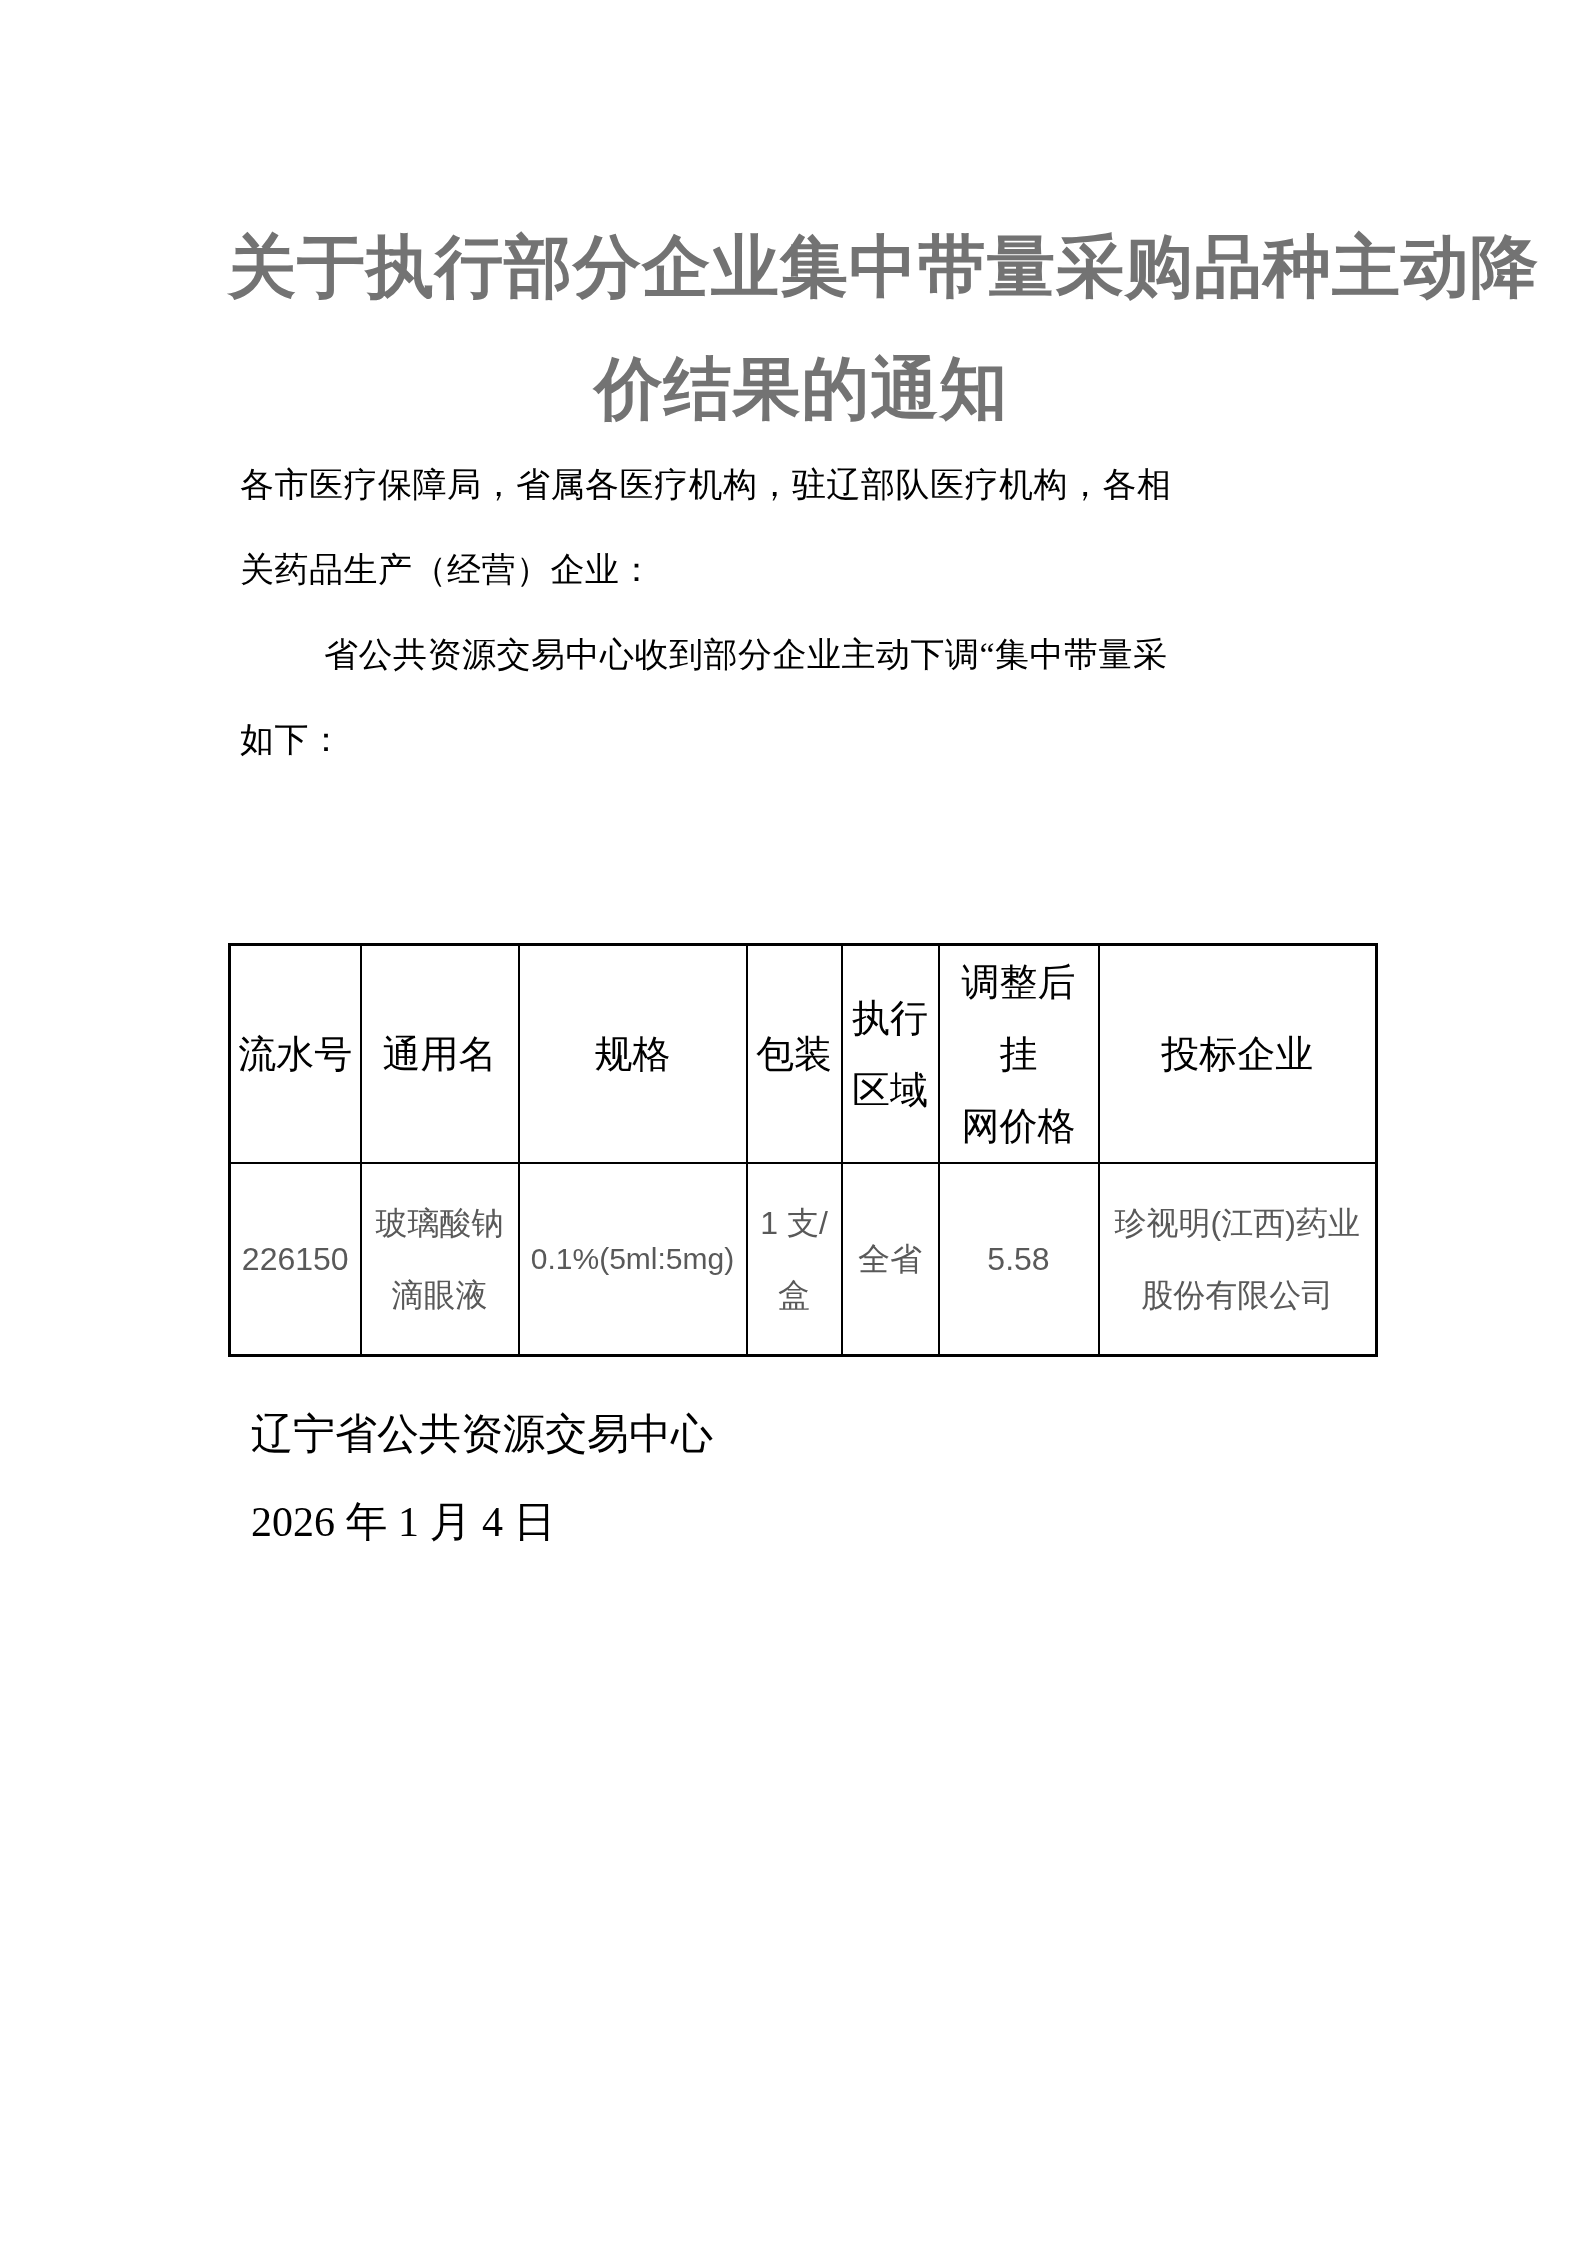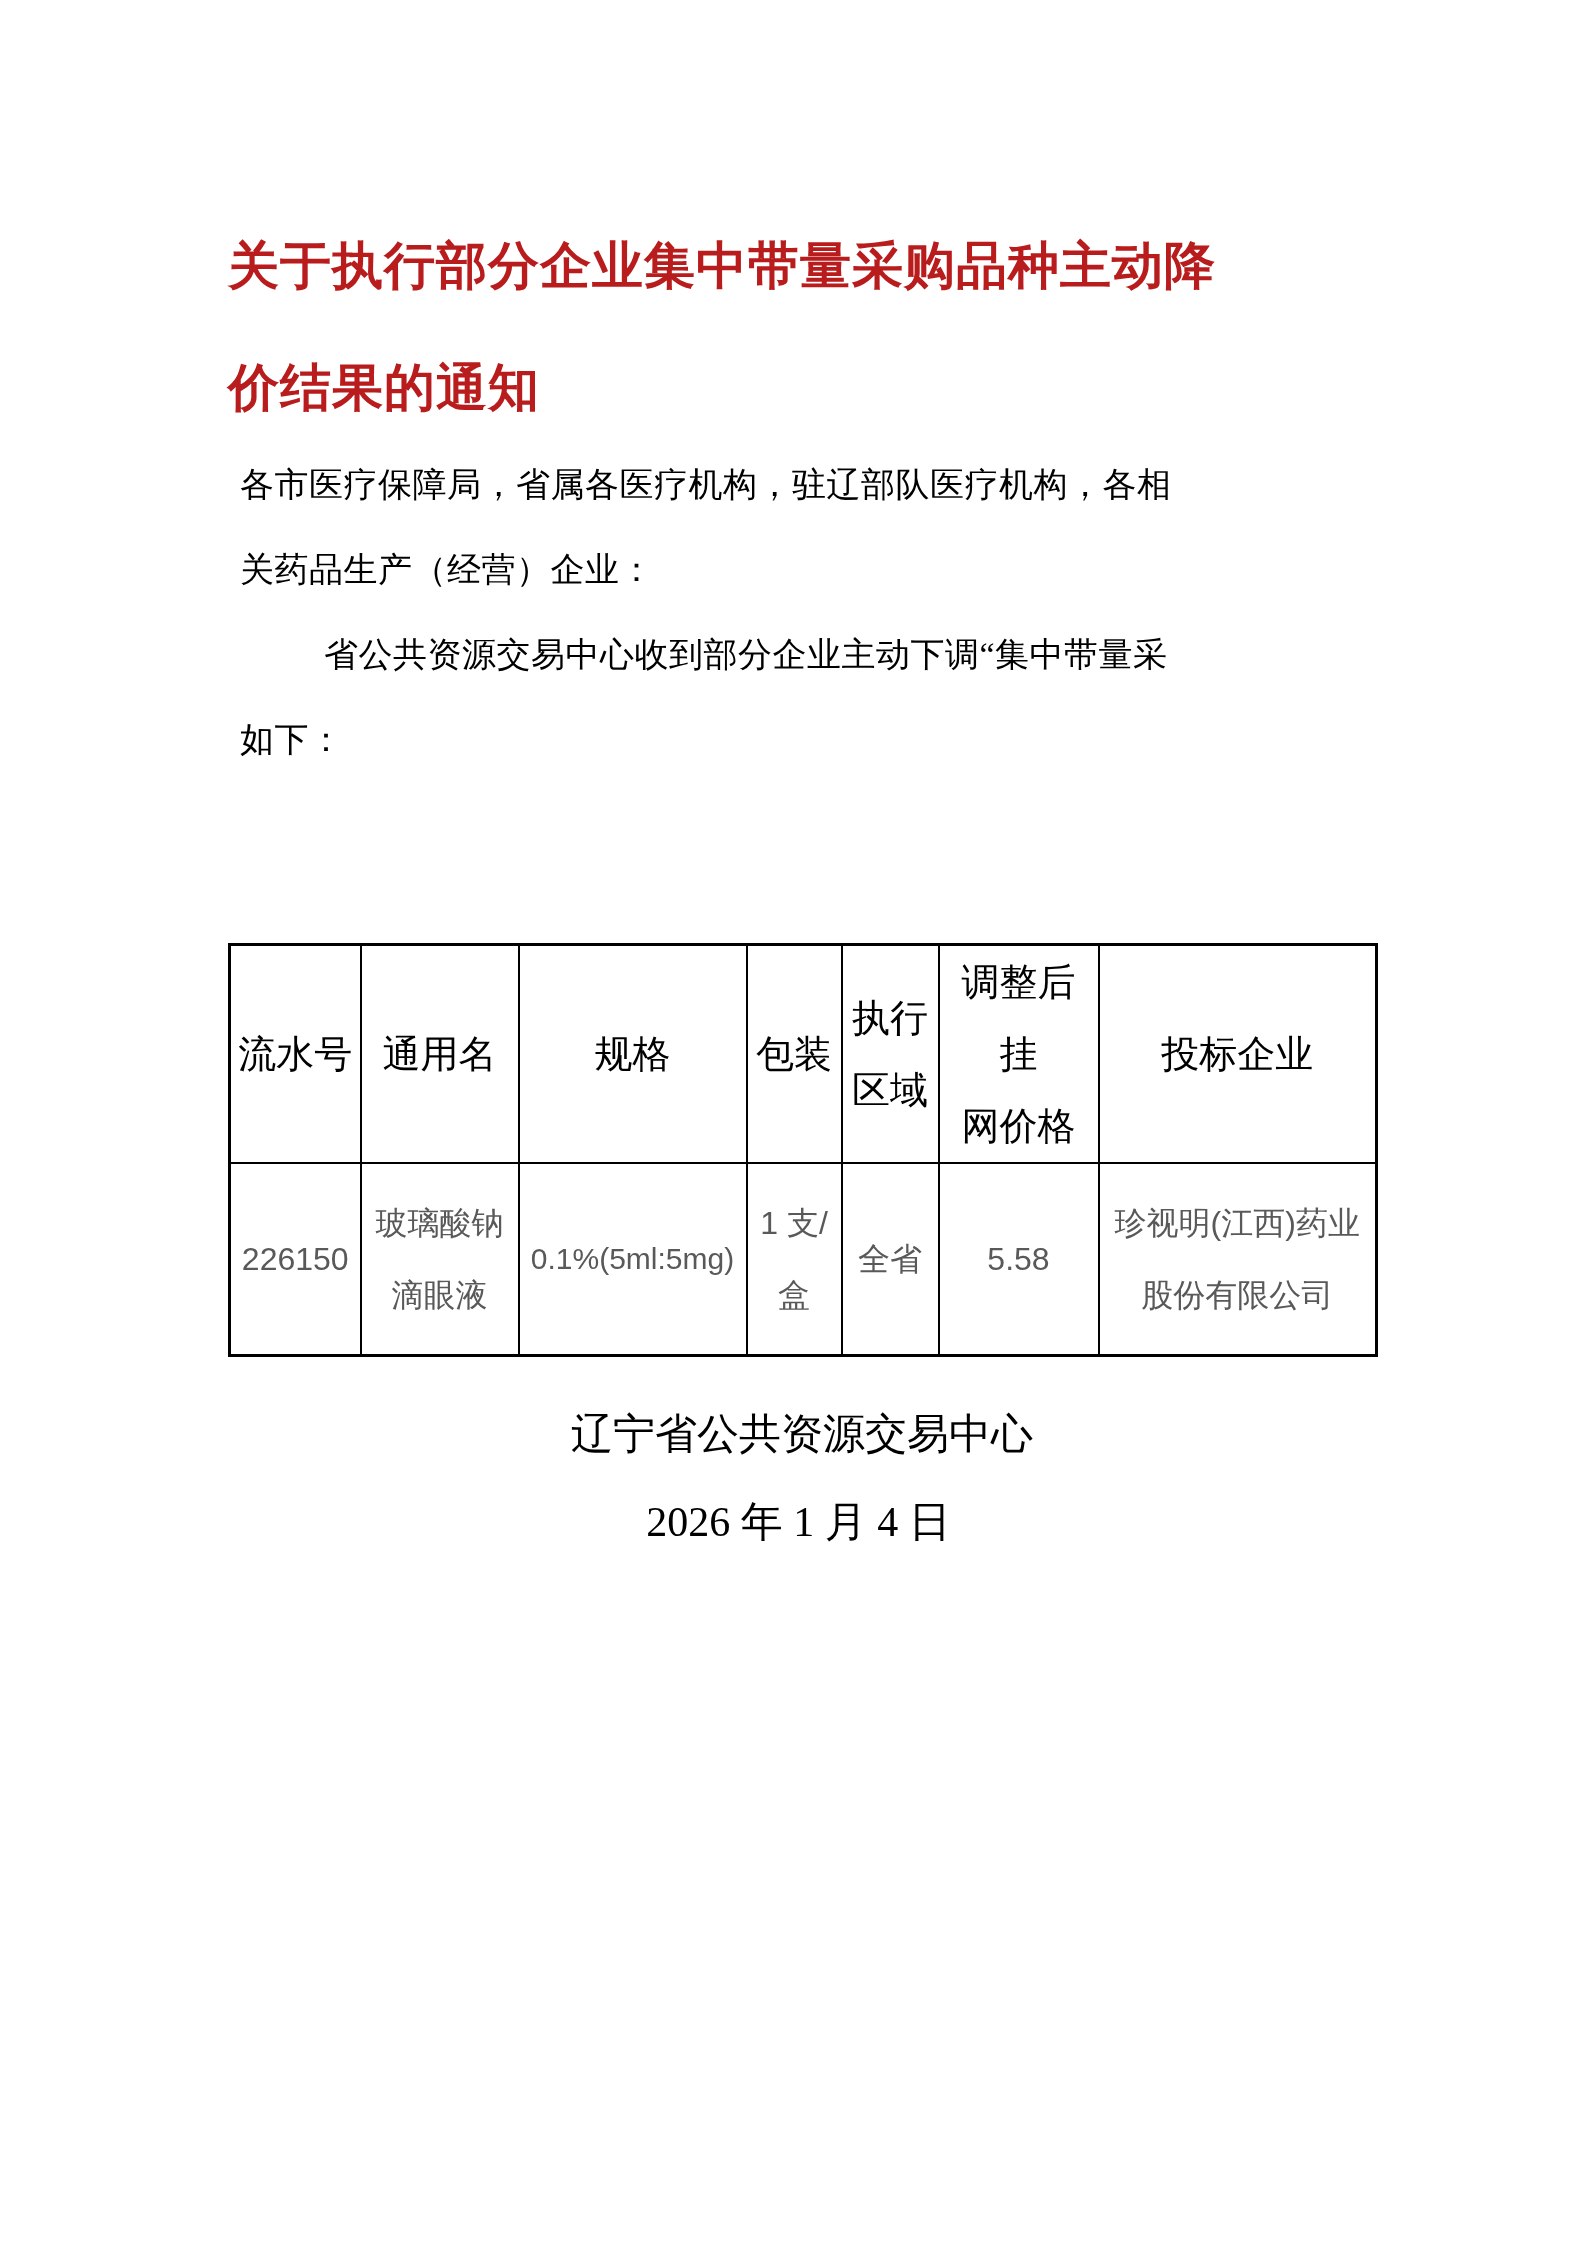--- a/index.html
+++ b/index.html
@@ -12,25 +12,25 @@
     overflow: hidden;
     font-family: "Liberation Serif", serif;
   }
 
   
   .doc-title {
     position: absolute;
     top: 205px;
     left: 228px;
     width: 1147px;
-    text-align: left;
+    text-align: center;
     font-family: "Liberation Sans", sans-serif;
     font-weight: bold;
-    font-size: 51px;
-    color: #b91c1c;
+    font-size: 68px;
+    color: #737373;
   }
   .doc-title .t-line {
     height: 122px;
     line-height: 122px;
     letter-spacing: 1px;
     white-space: nowrap;
   }
 
   
   .doc-body {
@@ -84,24 +84,24 @@
     border-radius: 15px;
   }
   .drug-table td.spec-cell {
     white-space: nowrap;
     font-size: 30px;
   }
 
   
   .sig-org, .sig-date {
     position: absolute;
-    left: 244px;
+    left: 251px;
     width: 1140px;
     box-sizing: border-box;
-    text-align: center;
+    text-align: left;
     font-family: "Liberation Serif", serif;
     font-size: 42px;
     line-height: 52px;
     color: #000000;
     white-space: nowrap;
   }
   .sig-org  { top: 1408px; padding-right: 24px; }
   .sig-date { top: 1496px; padding-right: 31px; }
 </style>
 </head>

